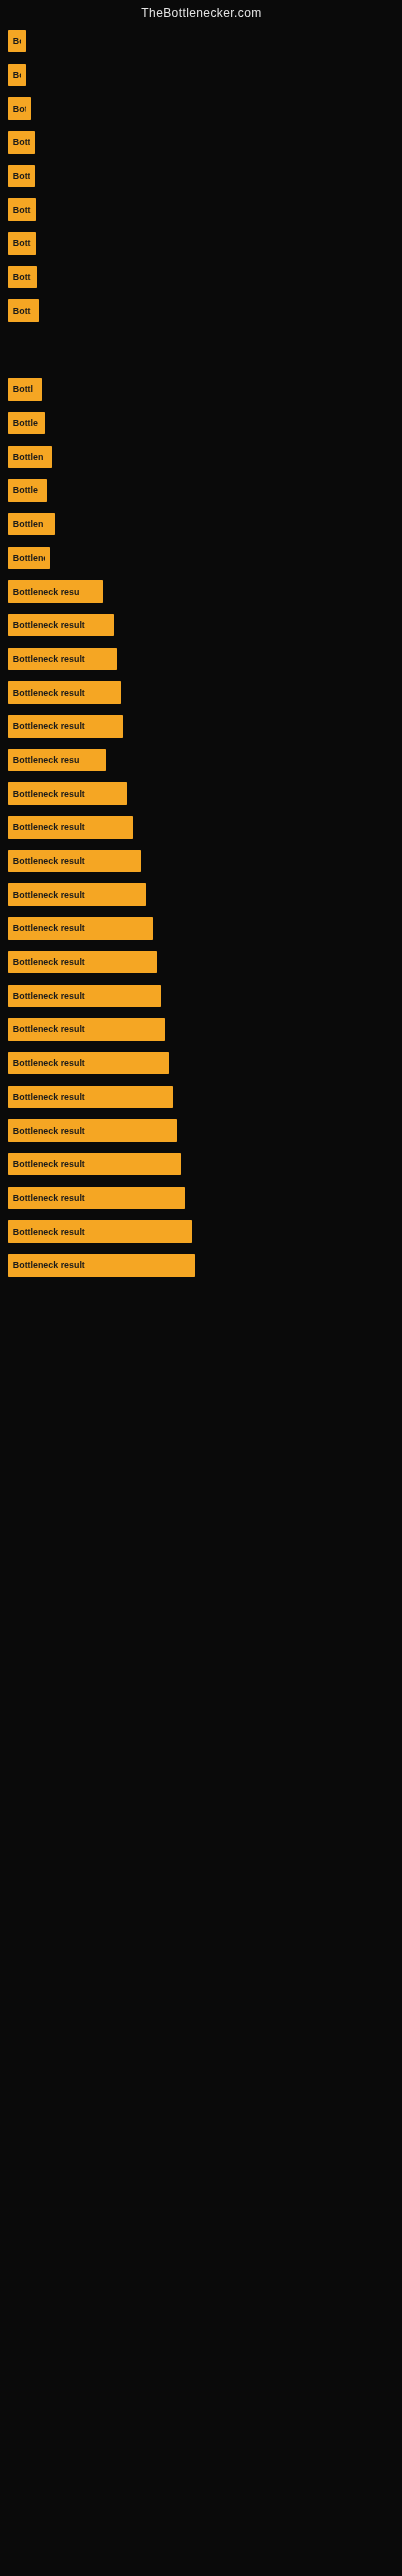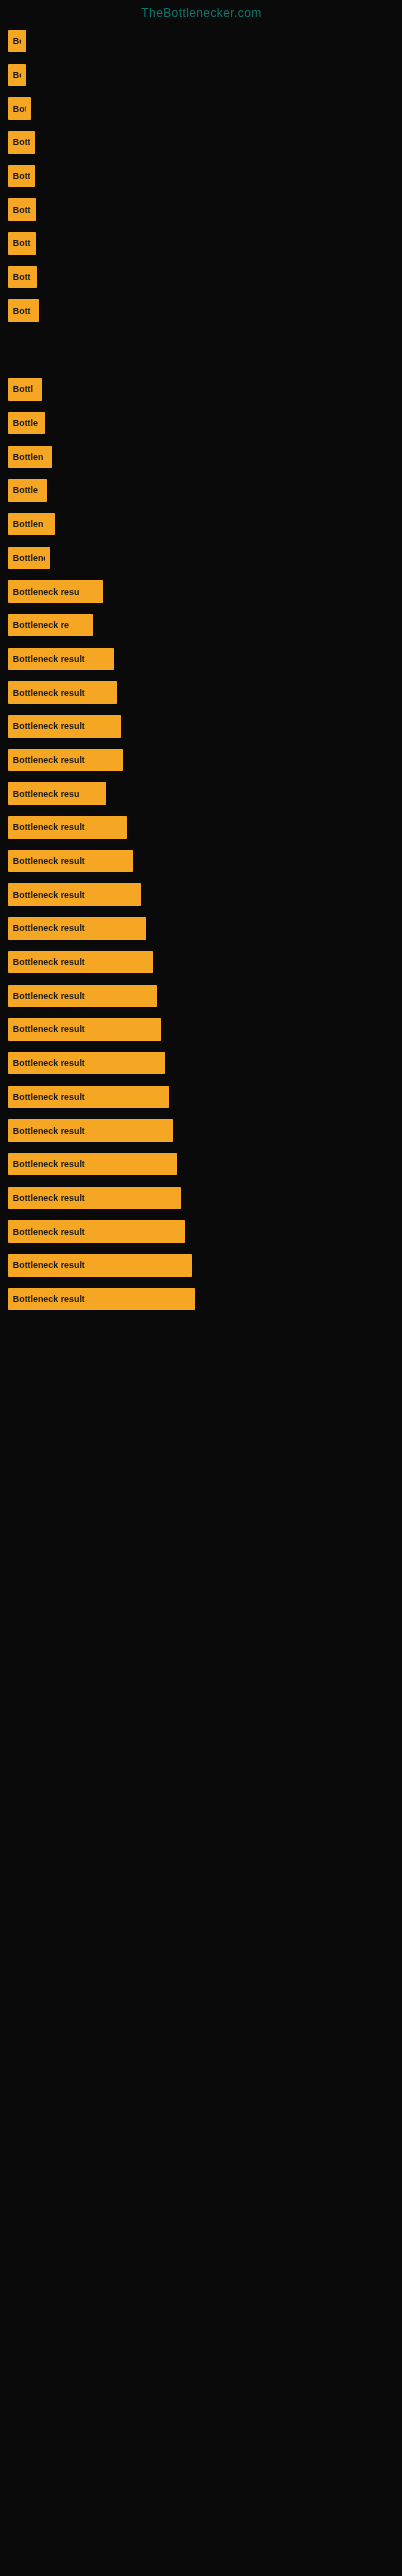--- a/index.html
+++ b/index.html
@@ -5,21 +5,21 @@
     * { margin: 0; padding: 0; box-sizing: border-box; }
     body {
       background-color: #0a0a0a;
       width: 403px;
       min-height: 2576px;
       font-family: Arial, sans-serif;
       position: relative;
       overflow-x: hidden;
     }
     .site-title {
-      color: #0f766e;
+      color: #e5e5e5;
       font-size: 12px;
       text-align: center;
       padding: 6.4px 0 3.2px 0;
       letter-spacing: 0.4px;
     }
     .bar-container {
       display: flex;
       align-items: center;
       padding: 4.8px 8px;
       margin: 1.6px 0;
@@ -120,25 +120,20 @@
       <div class="bar" style="width: 42px;">
         <span class="bar-label">Bottleneck</span>
       </div>
     </div>
     <div class="bar-container">
       <div class="bar" style="width: 95px;">
         <span class="bar-label">Bottleneck resu</span>
       </div>
     </div>
     <div class="bar-container">
-      <div class="bar" style="width: 85px;">
-        <span class="bar-label">Bottleneck re</span>
-      </div>
-    </div>
-    <div class="bar-container">
       <div class="bar" style="width: 106px;">
         <span class="bar-label">Bottleneck result</span>
       </div>
     </div>
     <div class="bar-container">
       <div class="bar" style="width: 109px;">
         <span class="bar-label">Bottleneck result</span>
       </div>
     </div>
     <div class="bar-container">

